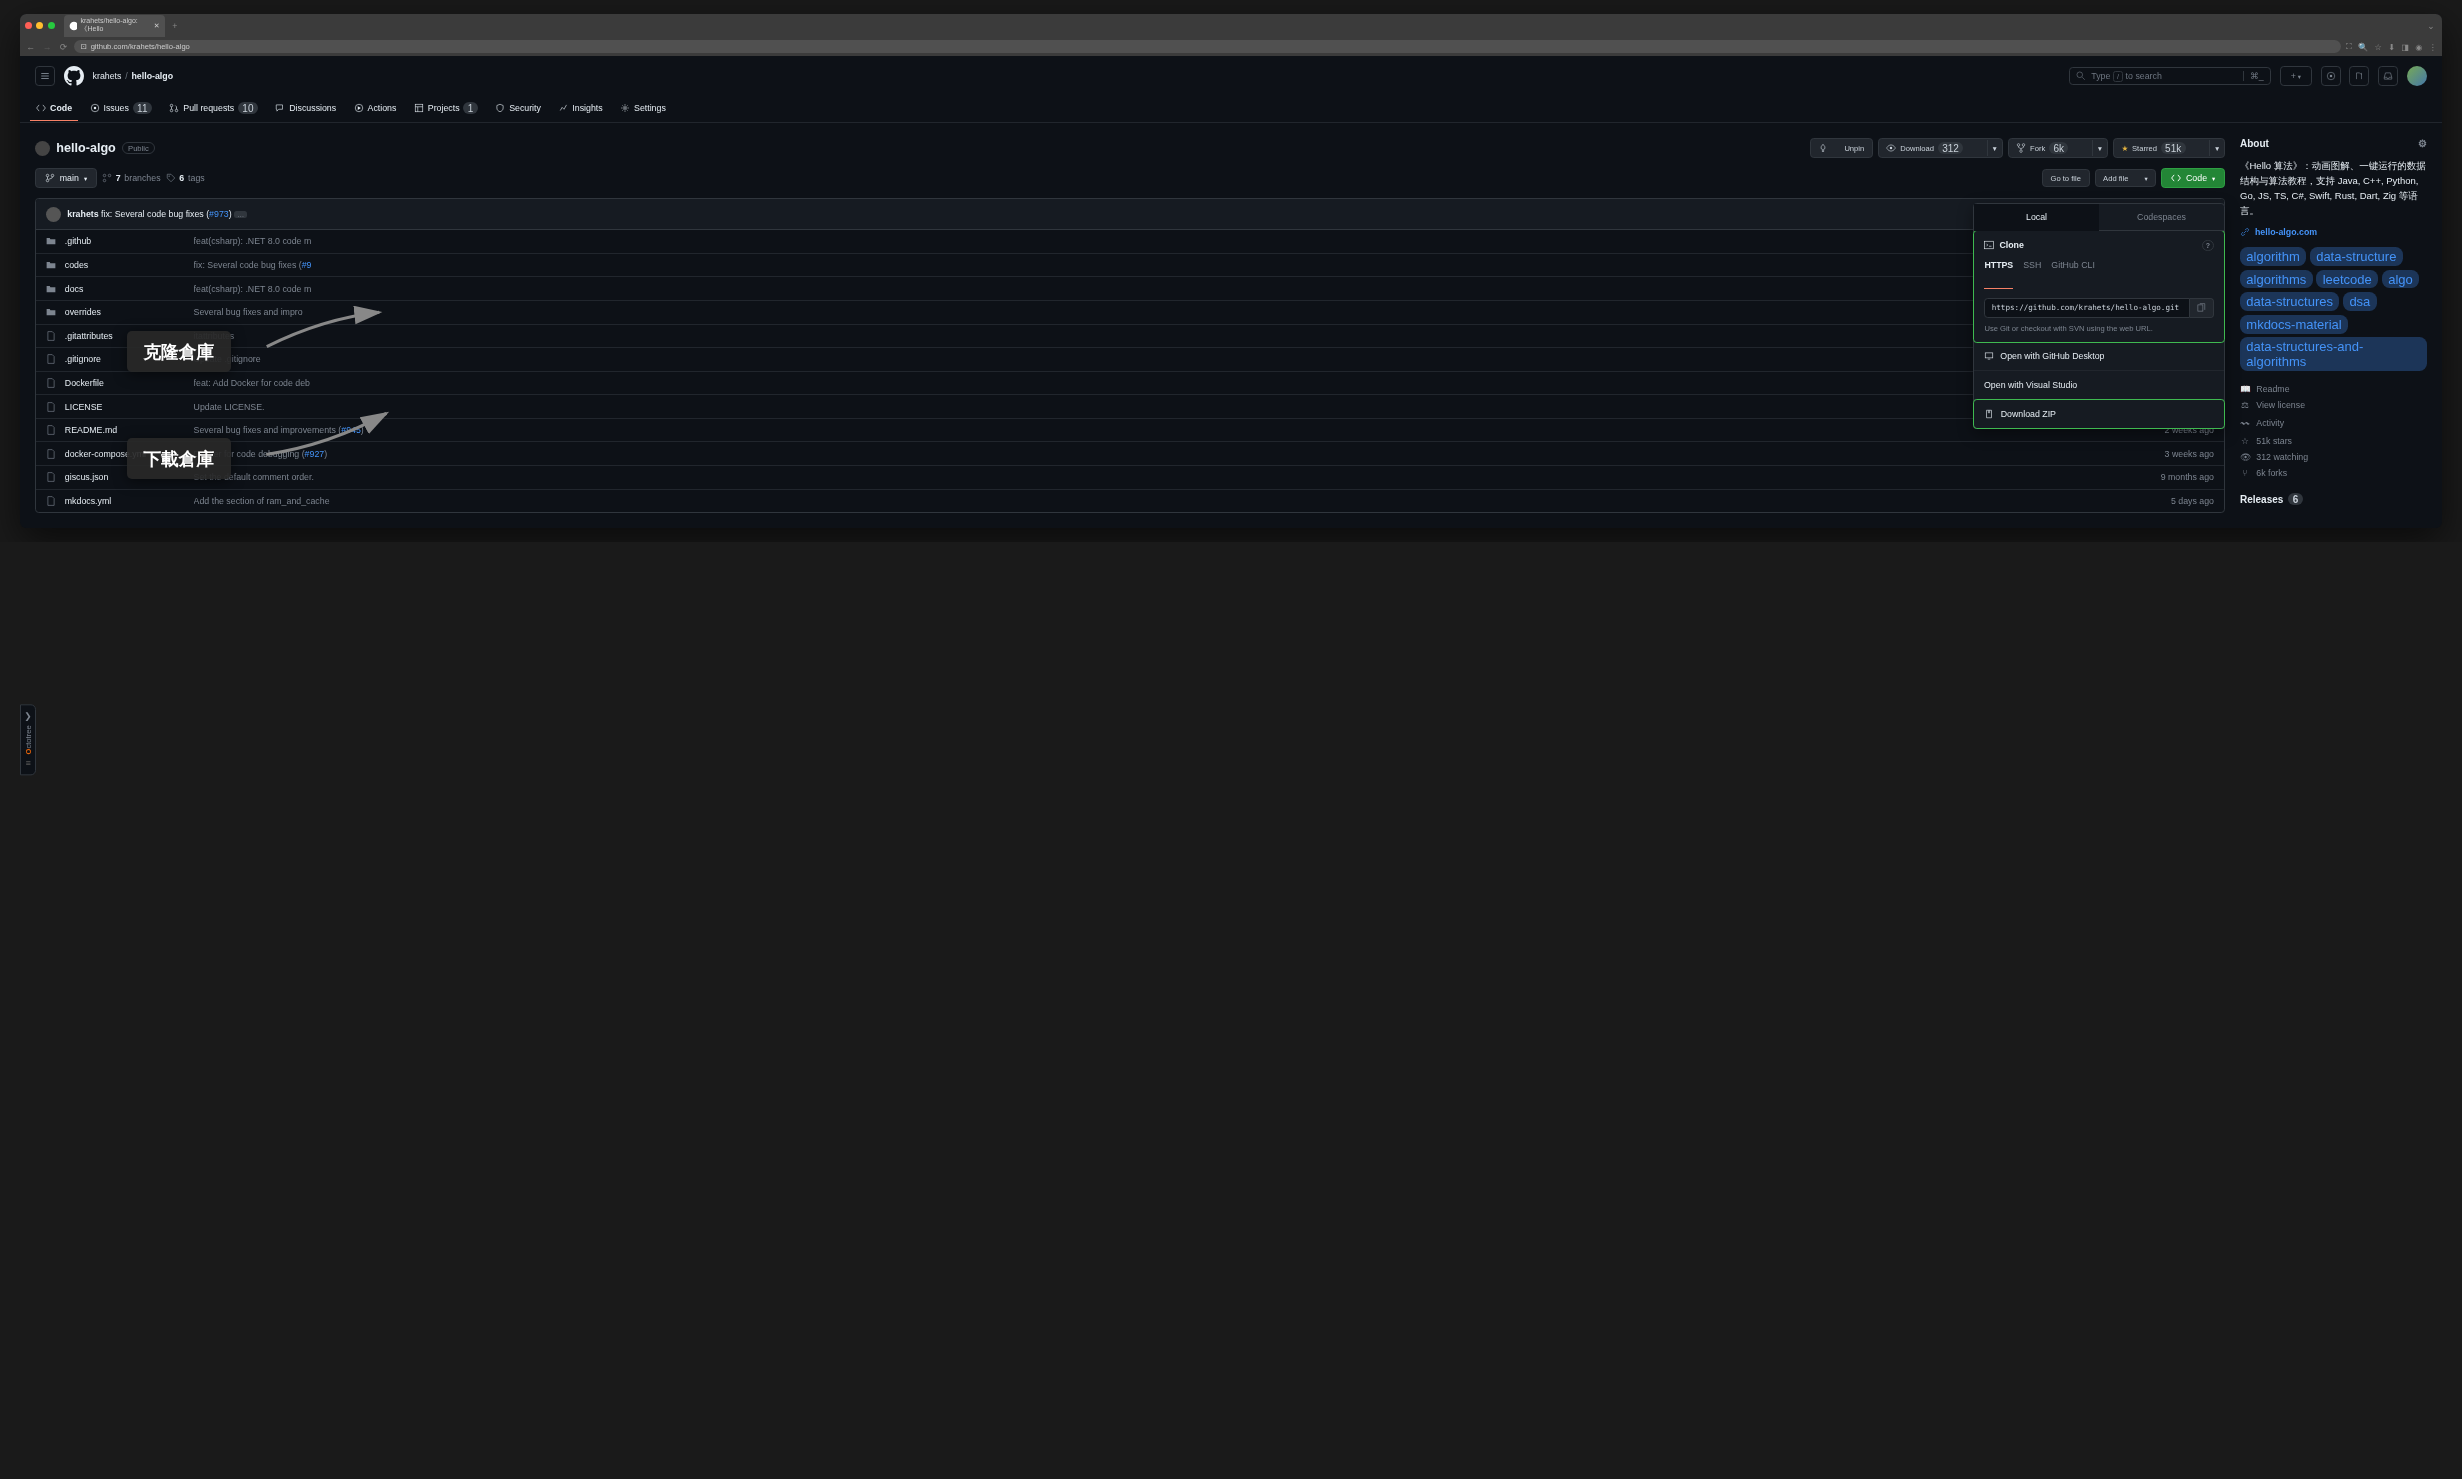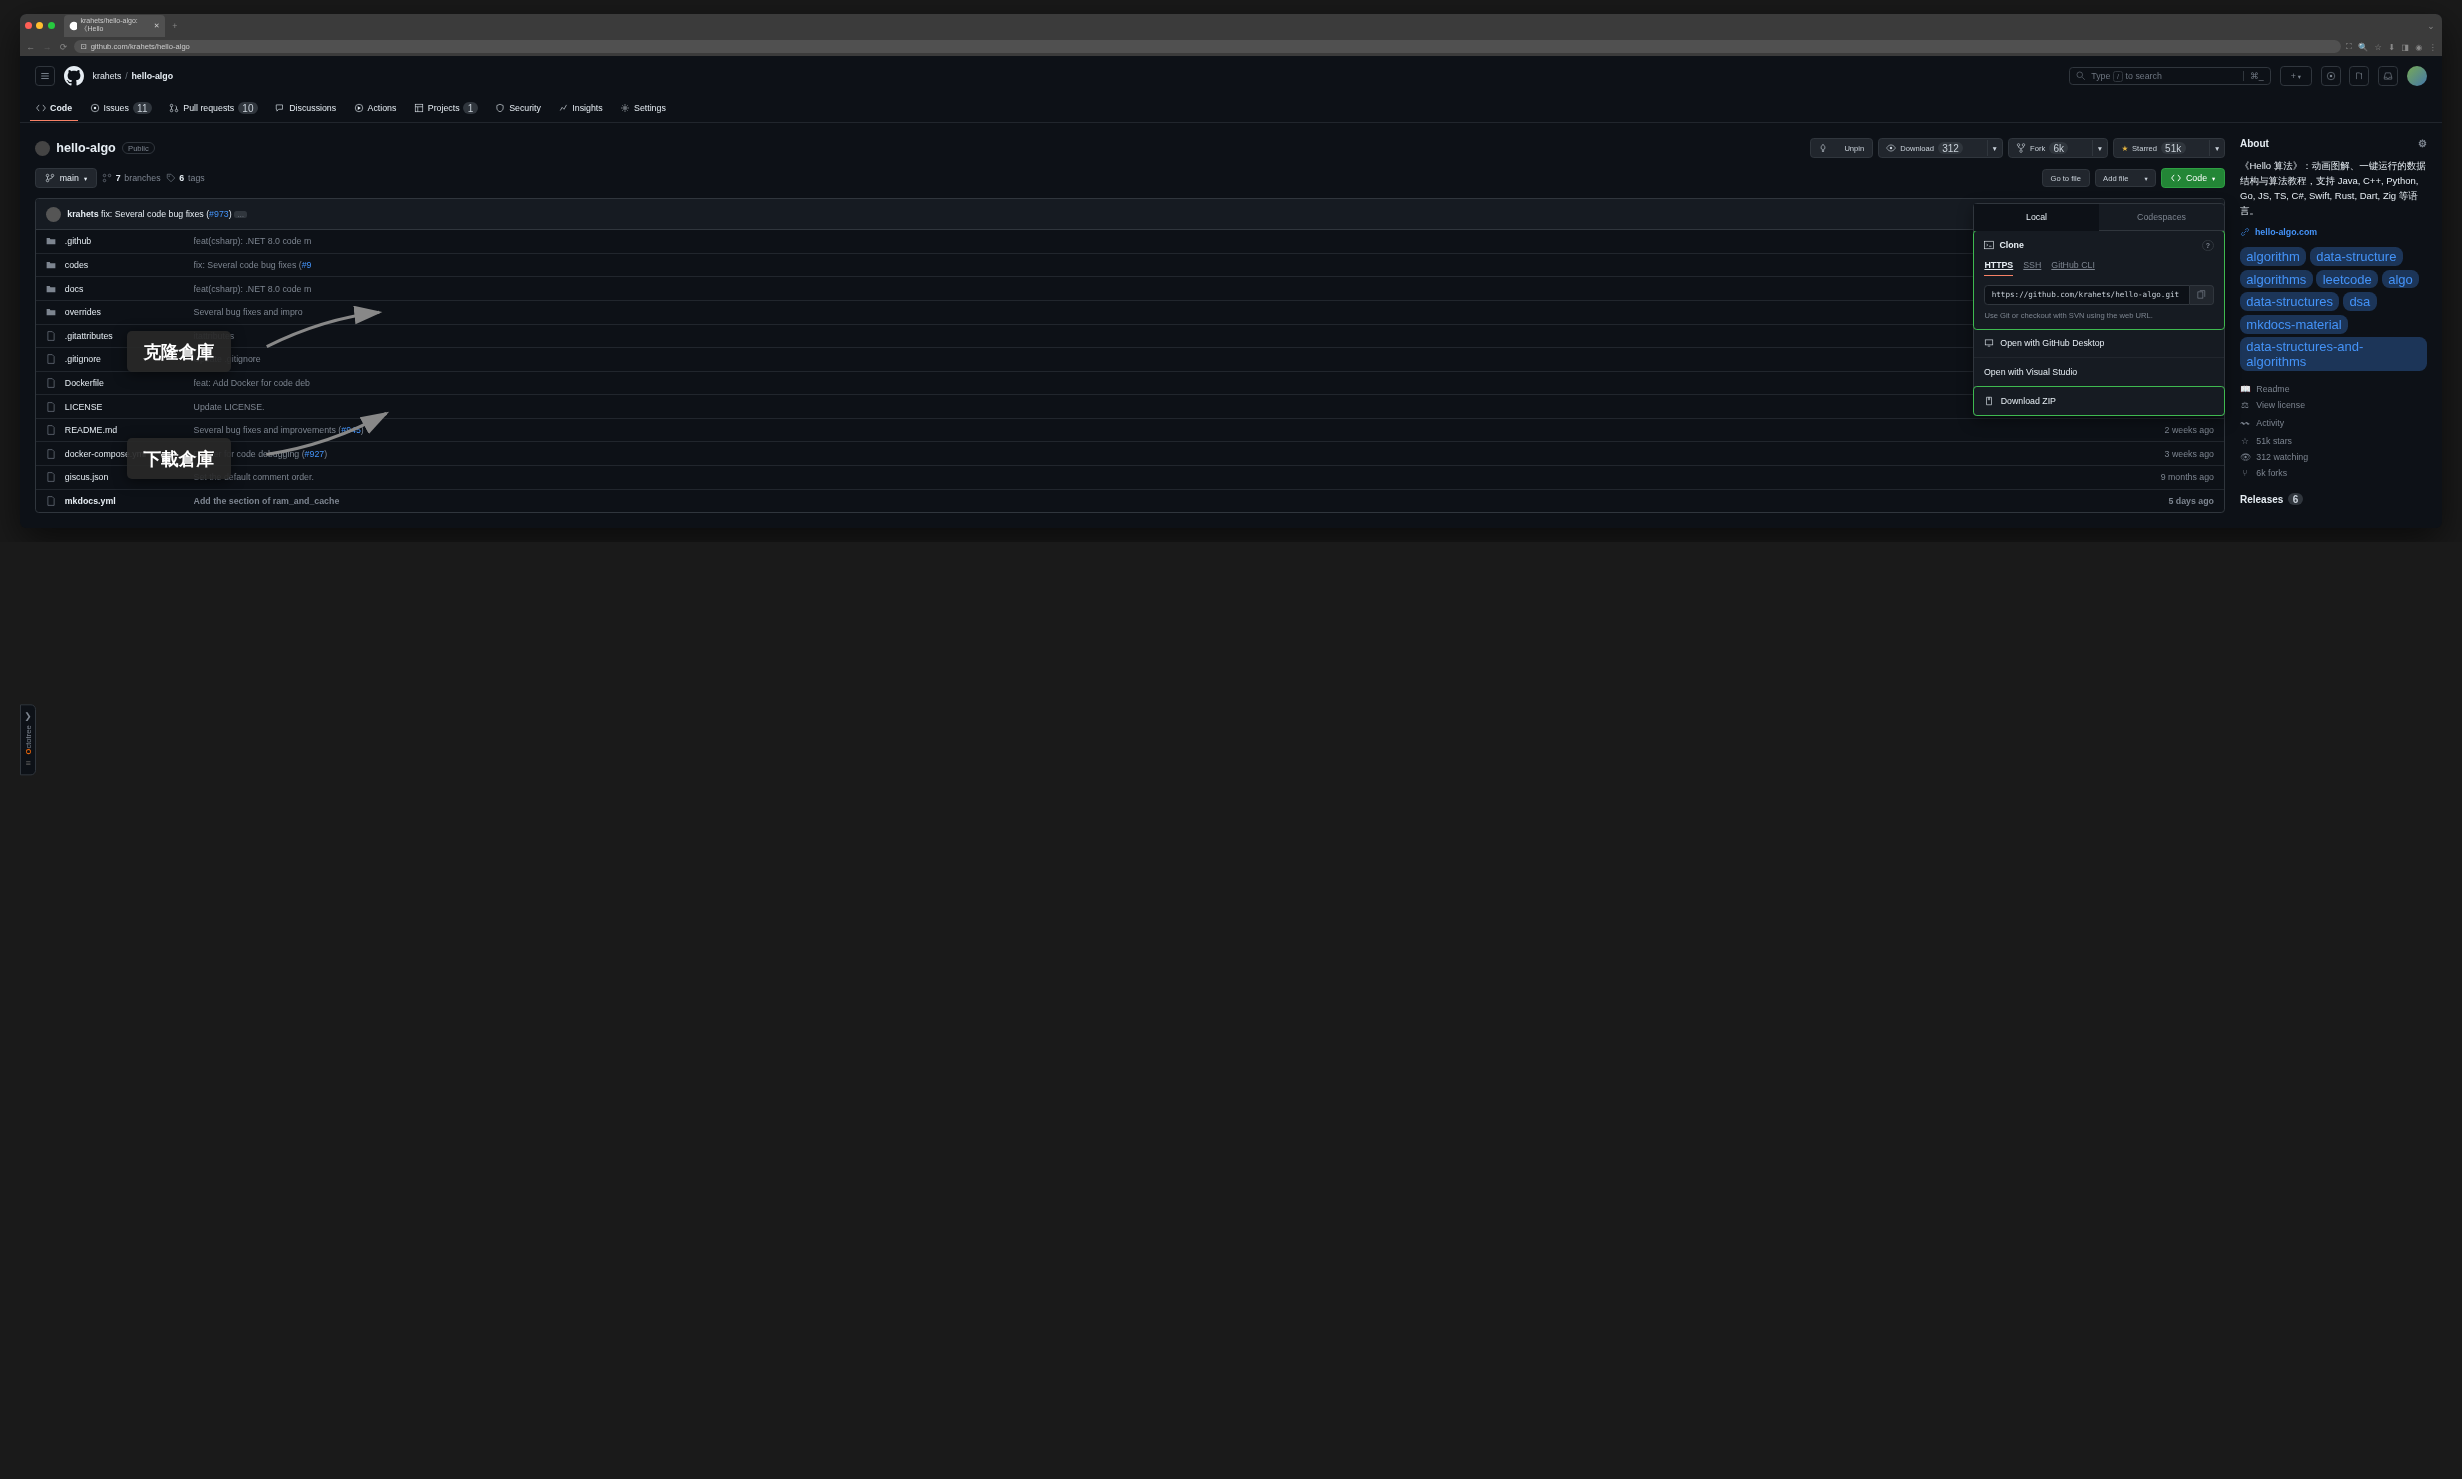--- a/index.html
+++ b/index.html
@@ -80,36 +80,36 @@
 
 .file-box{border:0.6px solid #30363d;border-radius:3.8px;overflow:hidden;}
 .commit-row{background:#161b22;padding:7.6px 10px;display:flex;align-items:center;gap:6.3px;border-bottom:0.6px solid #30363d;}
 .commit-av{width:15px;height:15px;border-radius:50%;background:#555;}
 .commit-msg{font-size:8.8px;}
 .commit-msg strong{font-weight:600;}
 .pr-link{color:#4493f8;}
 .more-badge{background:#30363d;border-radius:2.5px;padding:0 3.2px;font-size:7px;color:#7d8590;}
 
 .file-row{display:flex;align-items:center;padding:6.3px 10px;border-bottom:0.6px solid #21262d;font-size:8.8px;gap:8.8px;}
-.file-row:last-child{border-bottom:none;font-weight:bold;}
+.file-row:last-child{border-bottom:none;}
 .file-icon{color:#7d8590;width:10px;}
 .file-name{color:#e6edf3;width:120px;}
 .file-msg{flex:1;color:#7d8590;white-space:nowrap;overflow:hidden;text-overflow:ellipsis;}
 .file-time{color:#7d8590;white-space:nowrap;}
 
 
 .code-dd{position:absolute;right:0;top:35px;width:252px;background:#161b22;border:0.6px solid #30363d;border-radius:3.8px;box-shadow:0 5px 15px rgba(0,0,0,0.4);z-index:10;}
 .dd-tabs{display:flex;}
 .dd-tab{flex:1;text-align:center;padding:7.6px;font-size:8.8px;color:#7d8590;border-bottom:0.6px solid #30363d;}
 .dd-tab.active{color:#e6edf3;background:#0d1117;border-bottom:none;}
 .clone-section{border:1.9px solid #3fb950;border-radius:3.8px;margin:-0.6px;padding:8.8px 10px;background:#161b22;}
 .clone-hdr{display:flex;align-items:center;gap:5px;font-weight:600;font-size:8.8px;margin-bottom:8.8px;}
 .qmark{margin-left:auto;width:11.4px;height:11.4px;border:0.6px solid #30363d;border-radius:50%;display:flex;align-items:center;justify-content:center;font-size:7px;color:#7d8590;}
 .proto-tabs{display:flex;gap:10px;margin-bottom:8.8px;font-size:8.8px;}
-.proto-tab{padding-bottom:5px;color:#7d8590;text-decoration:underline;}
+.proto-tab{padding-bottom:18px;color:#7d8590;}
 .proto-tab.active{color:#e6edf3;border-bottom:1.3px solid #f78166;font-weight:600;}
 .url-row{display:flex;gap:0;margin-bottom:6.3px;}
 .url-input{flex:1;background:#0d1117;border:0.6px solid #30363d;border-radius:3.8px 0 0 3.8px;padding:3.8px 6.3px;font-family:monospace;font-size:7.6px;color:#c9d1d9;}
 .copy-btn{background:#21262d;border:0.6px solid #30363d;border-left:none;border-radius:0 3.8px 3.8px 0;padding:3.8px 6.3px;color:#7d8590;}
 .hint{font-size:7.6px;color:#7d8590;}
 .dd-item{padding:8.8px 10px;display:flex;align-items:center;gap:6.3px;font-size:8.8px;border-bottom:0.6px solid #21262d;}
 .dd-item.highlight{border:1.9px solid #3fb950;border-radius:3.8px;margin:-0.6px;}
 
 .about-hdr{display:flex;align-items:center;justify-content:space-between;font-size:10px;font-weight:600;margin-bottom:8.8px;}
 .gear{color:#7d8590;font-size:10px;}

